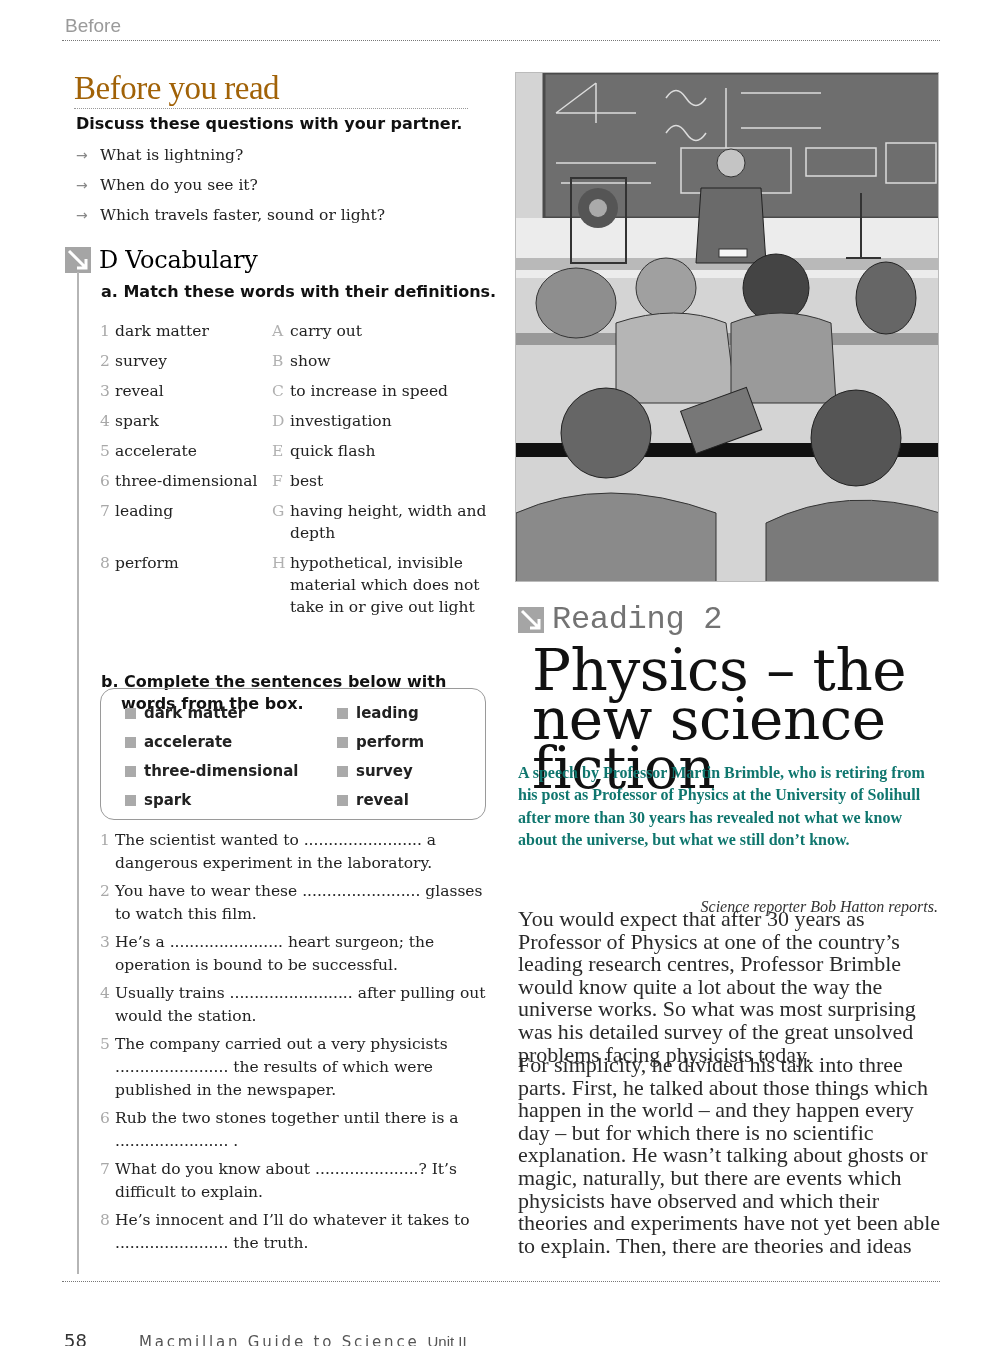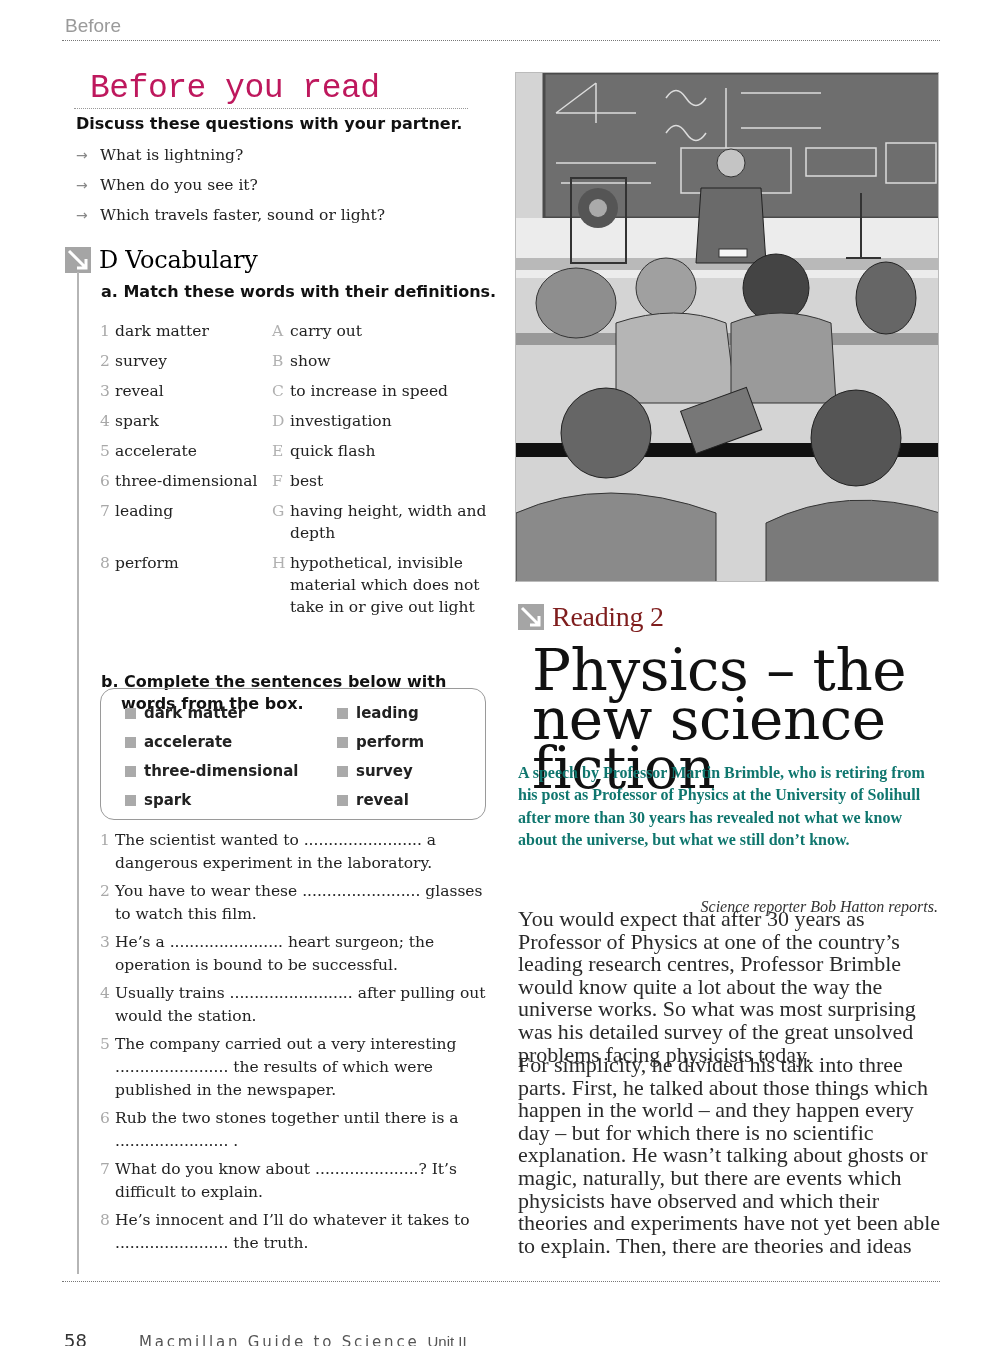--- a/index.html
+++ b/index.html
@@ -4,21 +4,21 @@
 <style>
   * { box-sizing: border-box; margin: 0; padding: 0; }
   html, body { width: 1000px; height: 1346px; background: #ffffff; overflow: hidden; }
   body { position: relative; font-family: "DejaVu Serif", serif; color: #222; }
 
   .dotted-rule { position: absolute; left: 62px; width: 878px; border-top: 1px dotted #777; }
 
   #header-subject { position: absolute; left: 65px; top: 15px; font-family: "Liberation Sans", sans-serif; font-size: 19px; color: #9a9a9a; }
 
   
-  #before-title { position: absolute; left: 74px; top: 70px; font-family: Liberation Mono, monospace; font-size: 33px; color: #be185d; letter-spacing: -0.5px; margin-left: 16px; }
+  #before-title { position: absolute; left: 74px; top: 70px; font-family: Liberation Serif, serif; font-size: 33px; color: #a16207; letter-spacing: -0.5px; }
   #before-rule { position: absolute; left: 74px; top: 108px; width: 394px; border-top: 1px dotted #999; }
   #before-instruction { position: absolute; left: 76px; top: 114px; font-family: "DejaVu Sans", sans-serif; font-weight: bold; font-size: 16px; color: #111; }
   .q-list { position: absolute; left: 76px; top: 146px; list-style: none; }
   .q-item { height: 30px; font-size: 15.5px; display: flex; align-items: flex-start; }
   .q-arrow { color: #888; width: 24px; font-family: "DejaVu Sans", sans-serif; font-size: 14px; padding-top: 1px; }
 
   #vocab-head { position: absolute; left: 65px; top: 246px; display: flex; align-items: center; }
   .sec-icon { width: 26px; height: 26px; background: #a5a5a5; position: relative; display: inline-block; }
   .sec-icon svg { position: absolute; left: 0; top: 0; }
   #vocab-title { font-family: "DejaVu Serif", serif; font-size: 24px; color: #000000; margin-left: 8px; letter-spacing: -0.3px; }
@@ -42,21 +42,21 @@
 
   .sentences { position: absolute; left: 100px; top: 829px; width: 390px; list-style: none; }
   .sent { display: flex; font-size: 15.5px; line-height: 23px; margin-bottom: 5px; }
   .sent .num { width: 15px; }
   .sent-text { flex: 1; }
 
   
   #lecture-illustration { position: absolute; left: 515px; top: 72px; width: 424px; height: 510px; background: #c9c9c9; overflow: hidden; border: 1px solid #bbb; }
 
   #reading-head { position: absolute; left: 518px; top: 601px; display: flex; align-items: center; }
-  #reading-label { font-family: Liberation Serif, serif; font-size: 28px; color: #7f1d1d; margin-left: 8px; letter-spacing: -0.3px; }
+  #reading-label { font-family: Liberation Mono, monospace; font-size: 32px; color: #737373; margin-left: 8px; letter-spacing: -0.3px; }
 
   #article-title { position: absolute; left: 532px; top: 646px; width: 430px; font-family: "DejaVu Serif", serif; font-size: 58px; line-height: 49px; color: #111; letter-spacing: -0.5px; }
 
   #standfirst { position: absolute; left: 518px; top: 762px; width: 420px; font-family: "Liberation Serif", serif; font-weight: bold; font-size: 16px; line-height: 22.4px; color: #0f766e; }
   #byline { position: absolute; left: 518px; top: 898px; width: 420px; text-align: right; font-family: "Liberation Serif", serif; font-style: italic; font-size: 16px; color: #333; }
 
   .body-para { position: absolute; left: 518px; width: 425px; font-family: "Liberation Serif", serif; font-size: 22px; line-height: 22.6px; color: #2a2a2a; }
   #para-1 { top: 908px; }
   #para-2 { top: 1054px; }
 
@@ -235,21 +235,21 @@
   <li class="sent">
       <span class="num">3</span>
       <span class="sent-text">He’s a ....................... heart surgeon; the operation is bound to be successful.</span>
     </li>
   <li class="sent">
       <span class="num">4</span>
       <span class="sent-text">Usually trains ......................... after pulling out would the station.</span>
     </li>
   <li class="sent">
       <span class="num">5</span>
-      <span class="sent-text">The company carried out a very interesting ....................... the results of which were published in the newspaper.</span>
+      <span class="sent-text">The company carried out a very physicists ....................... the results of which were published in the newspaper.</span>
     </li>
   <li class="sent">
       <span class="num">6</span>
       <span class="sent-text">Rub the two stones together until there is a ....................... .</span>
     </li>
   <li class="sent">
       <span class="num">7</span>
       <span class="sent-text">What do you know about .....................? It’s difficult to explain.</span>
     </li>
   <li class="sent">

